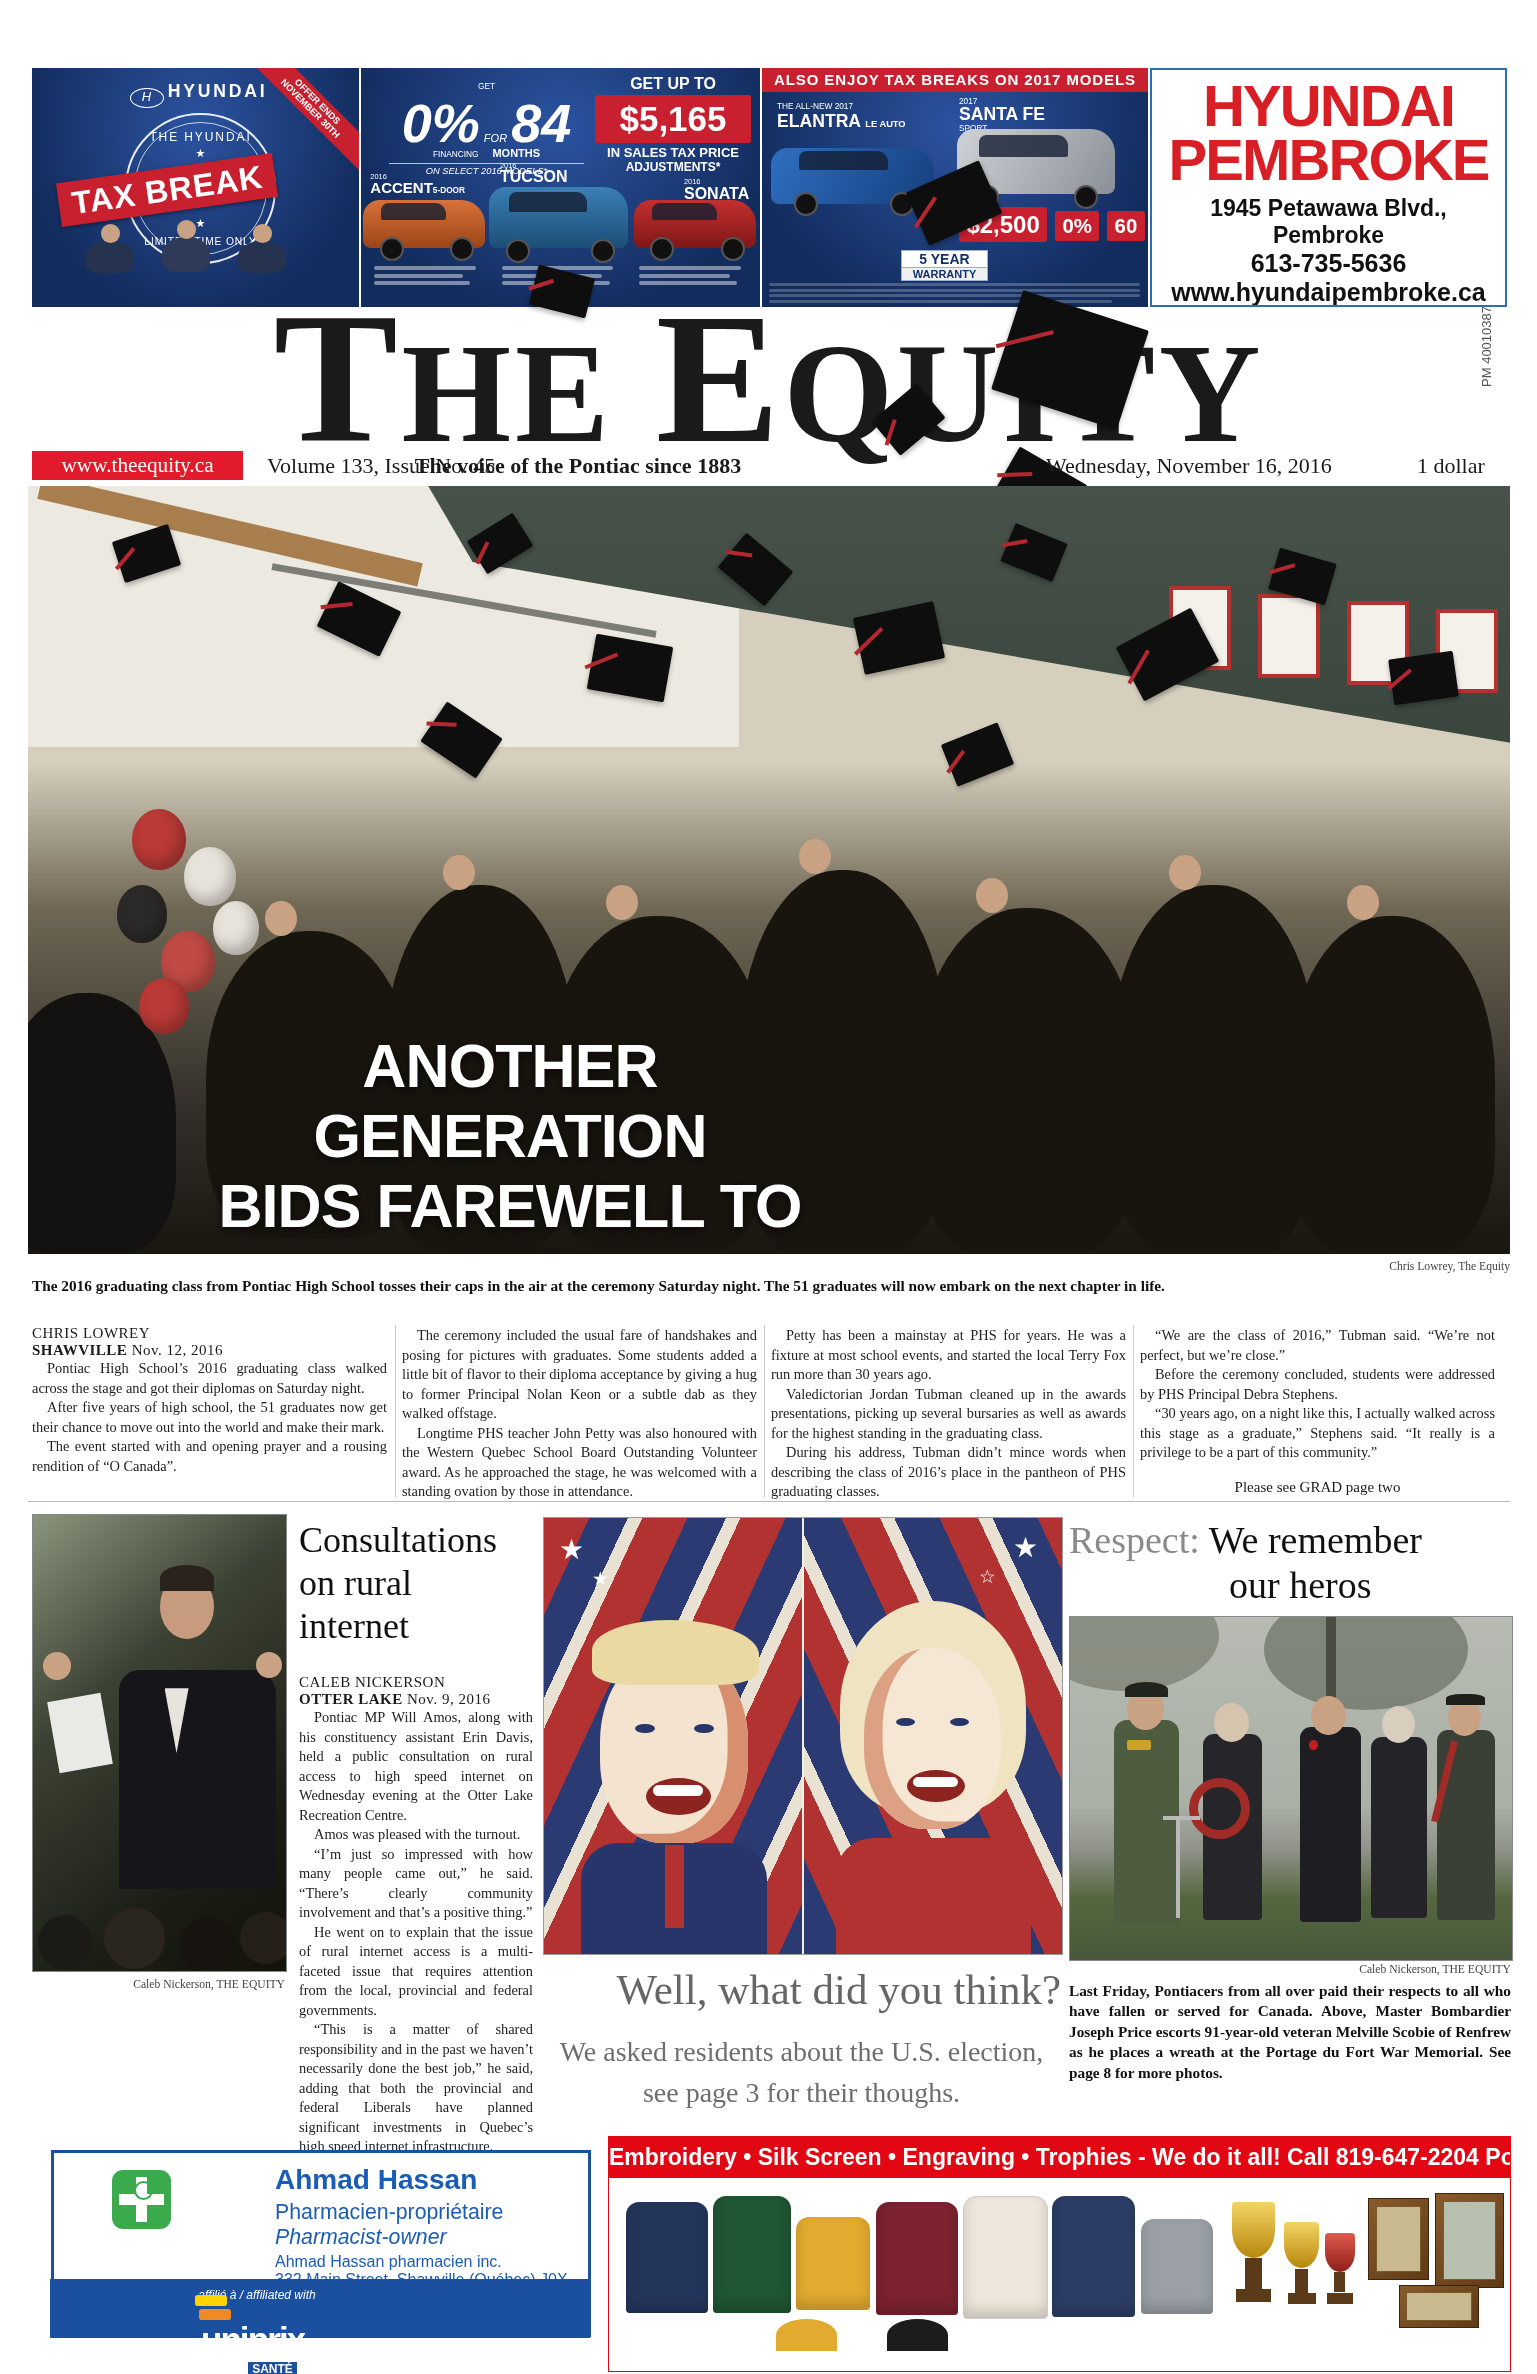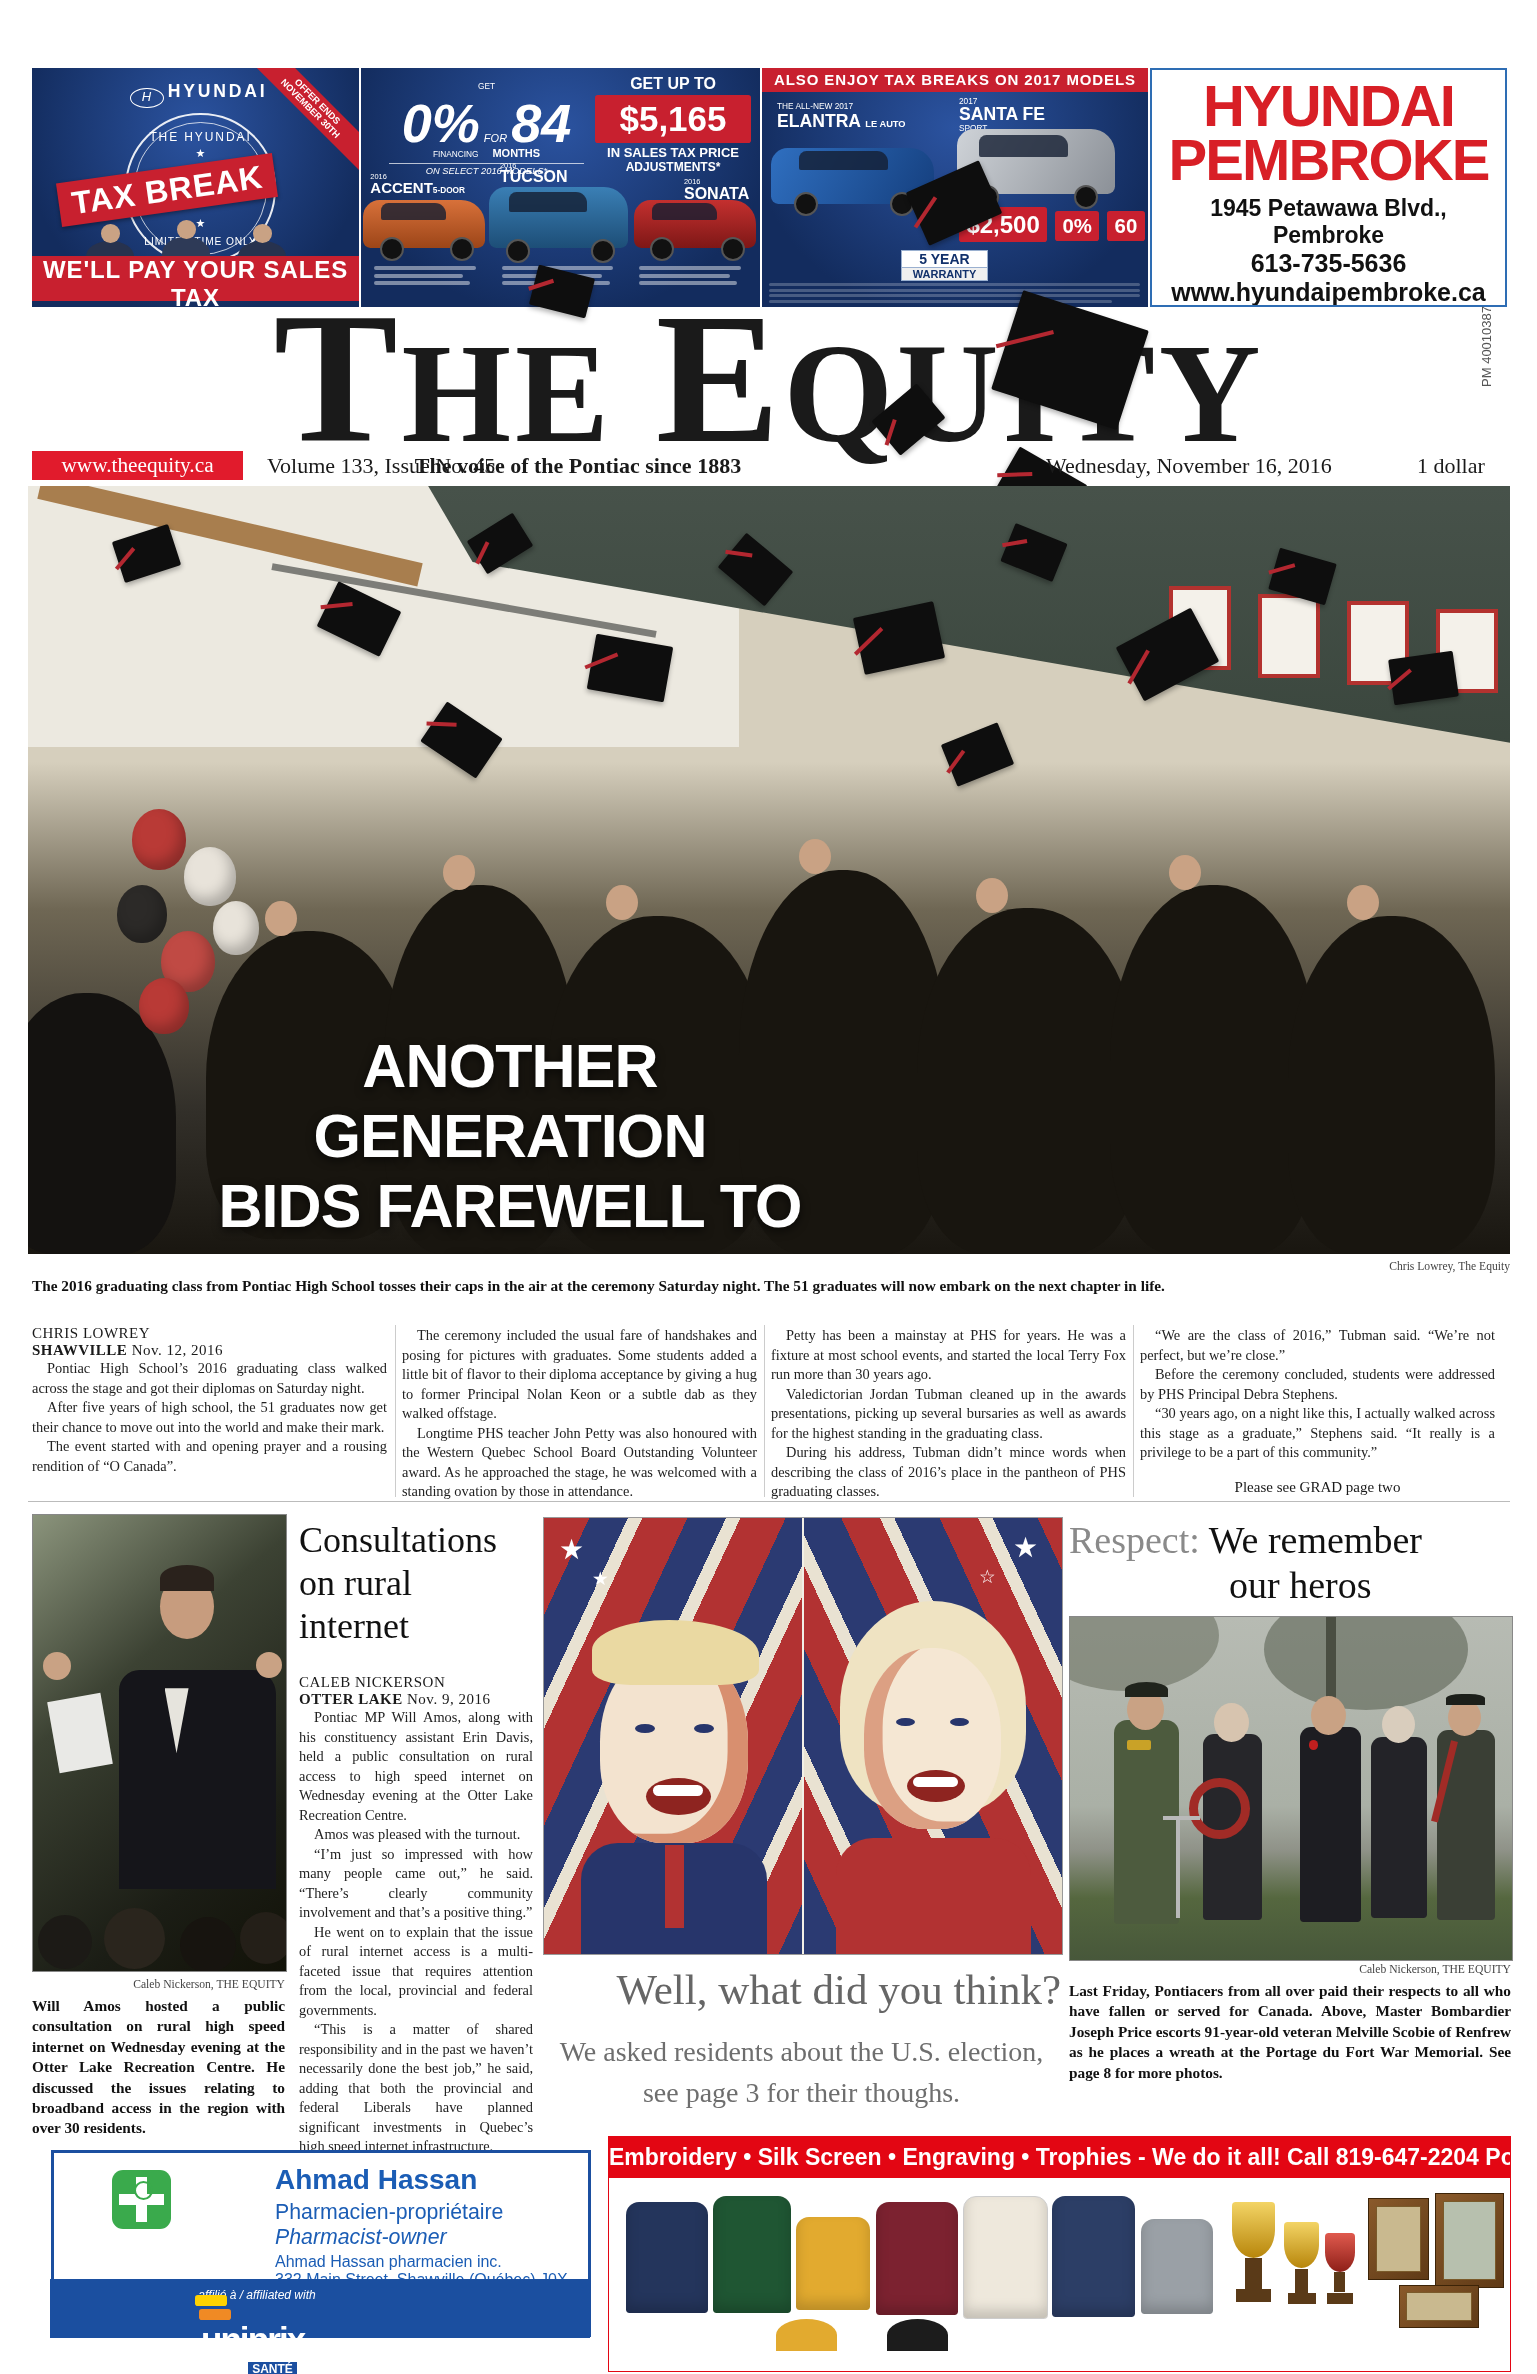--- a/index.html
+++ b/index.html
@@ -73,24 +73,20 @@
         <div>OFFER ENDS</div>
         <div>NOVEMBER 30TH</div>
       </div>
 
       <div class="blob" style="left:54px;top:173px;width:48px;height:32px;background:#27324e;"></div>
       <div class="blob" style="left:130px;top:169px;width:48px;height:35px;background:#2e3a57;"></div>
       <div class="blob" style="left:206px;top:173px;width:48px;height:32px;background:#27324e;"></div>
       <div class="head" style="left:69px;top:156px;width:18.6px;height:18.6px;"></div>
       <div class="head" style="left:145px;top:152px;width:18.6px;height:18.6px;"></div>
       <div class="head" style="left:221px;top:156px;width:18.6px;height:18.6px;"></div>
-      <div class="redbar" style="bottom:5.6px;height:45px;">
-        <div style="font-size:24px;font-weight:bold;letter-spacing:0.9px;line-height:28px;">WE'LL PAY YOUR SALES TAX</div>
-
-      </div>
     </div>
 
     <div class="adpanel adblue sans" style="left:329px;width:399px;">
       <div class="abs" style="left:28px;top:7.4px;width:195px;text-align:center;">
         <span style="font-size:8.3px;">GET</span>
         <div>
           <span style="font-size:54px;font-weight:bold;font-style:italic;">0%</span>
           <span style="font-size:11px;font-style:italic;">FOR</span>
           <span style="font-size:54px;font-weight:bold;font-style:italic;">84</span>
         </div>
@@ -306,21 +302,20 @@
     <div class="head" style="left:4%;top:30%;width:28px;height:28px;"></div>
     <div class="head" style="left:88%;top:30%;width:26px;height:26px;"></div>
     <div class="abs" style="left:0;bottom:-13px;width:100%;height:78px;">
       <div class="head" style="left:2%;top:9.3px;width:54px;height:54px;background:#1c1a16;"></div>
       <div class="head" style="left:28%;top:1.9px;width:61px;height:61px;background:#2a251d;"></div>
       <div class="head" style="left:58%;top:11px;width:56px;height:56px;background:#17140f;"></div>
       <div class="head" style="left:82%;top:5.6px;width:52px;height:52px;background:#241f18;"></div>
     </div>
   </div>
   <div class="abs credit" style="left:32px;top:1978px;width:253px;">Caleb Nickerson, THE EQUITY</div>
-  <div class="abs capt" style="left:32px;top:1996px;width:253px;">Will Amos hosted a public consultation on rural high speed internet on Wednesday evening at the Otter Lake Recreation Centre. He discussed the issues relating to broadband access in the region with over 30 residents.</div>
 
   <div class="abs" style="left:299px;top:1519px;width:234px;">
     <div style="font-size:36px;line-height:43px;color:#111;">
       <div>Consultations</div>
       <div>on rural</div>
       <div>internet</div>
     </div>
     <div style="margin-top:26px;">
       <div class="byline">CALEB NICKERSON</div>
       <div class="byline"><b>OTTER LAKE</b> <span>Nov. 9, 2016</span></div>

